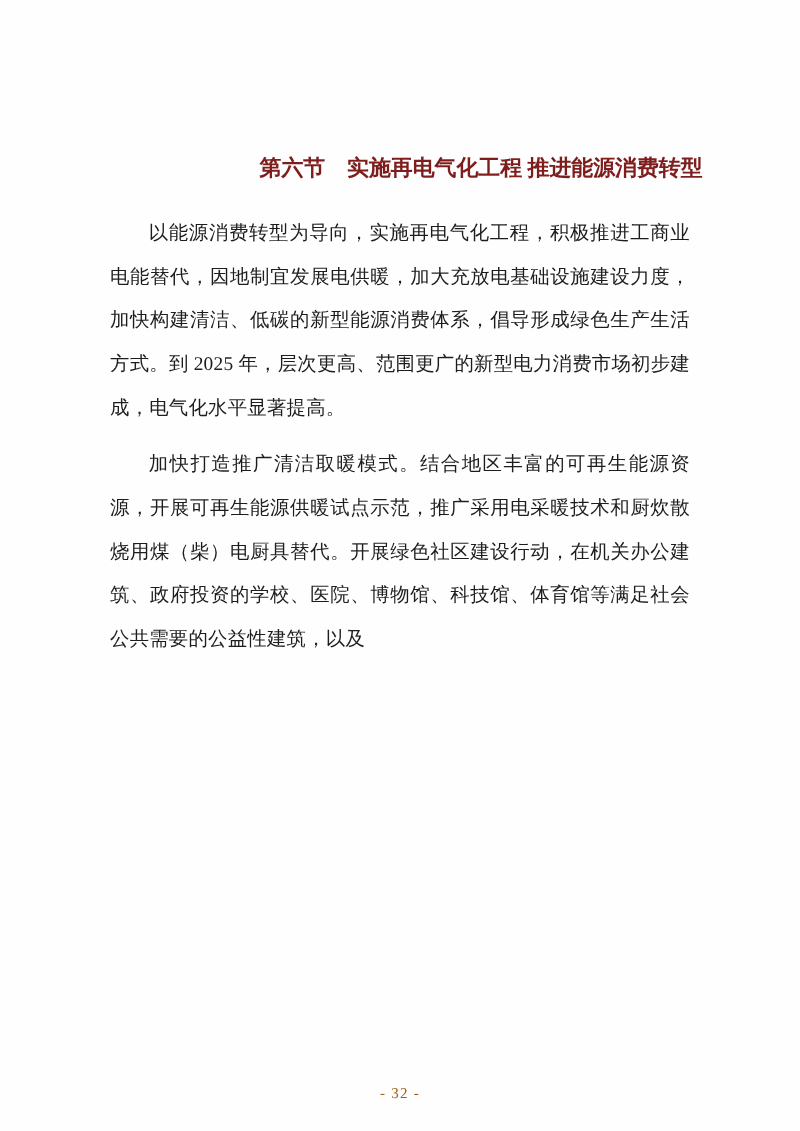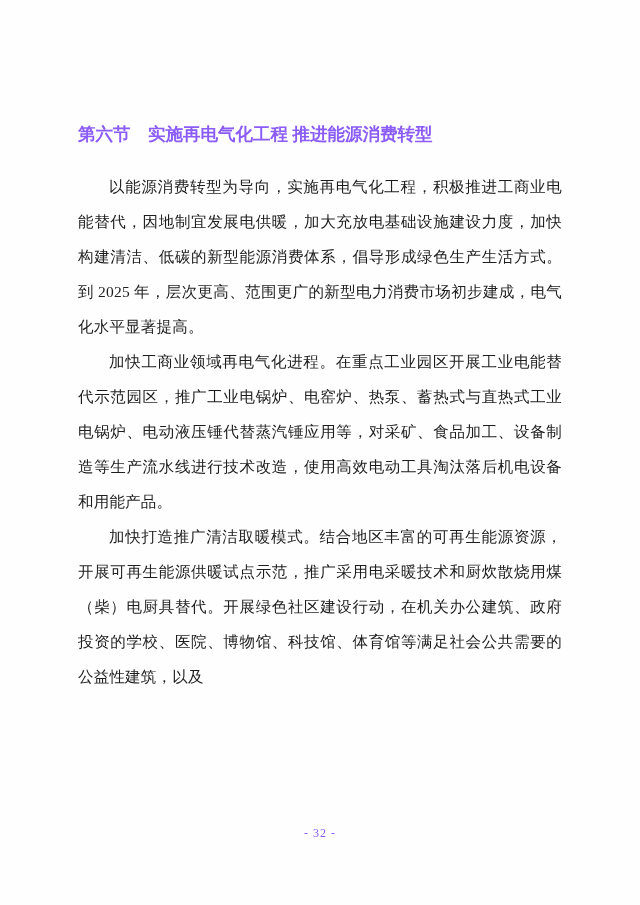--- a/index.html
+++ b/index.html
@@ -20,47 +20,46 @@
     position: absolute;
     left: 78px;
     top: 122px;
     width: 484px;
   }
   .doc-title {
     margin: 0 0 22px 0;
     font-size: 17.5px;
     font-weight: bold;
     line-height: 25px;
-    text-align: left;
-    color: #8b5cf6;
+    text-align: right;
+    color: #7f1d1d;
     white-space: nowrap;
   }
   p.body-para {
-    margin: 0;
+    margin: 10px;
     font-size: 15.5px;
     line-height: 35px;
     text-align: justify;
     text-indent: 2em;
     letter-spacing: 0.2px;
   }
   .page-footer {
     position: absolute;
-    top: 826px;
+    top: 867px;
     left: 0;
     width: 100%;
     text-align: center;
     font-size: 12px;
-    color: #8b5cf6;
+    color: #a16207;
     letter-spacing: 1px;
   }
 </style>
 </head>
 <body>
 
 <div class="page">
   <div class="content">
     <h1 class="doc-title">第六节　实施再电气化工程 推进能源消费转型</h1>
     <p class="body-para">以能源消费转型为导向，实施再电气化工程，积极推进工商业电能替代，因地制宜发展电供暖，加大充放电基础设施建设力度，加快构建清洁、低碳的新型能源消费体系，倡导形成绿色生产生活方式。到 2025 年，层次更高、范围更广的新型电力消费市场初步建成，电气化水平显著提高。</p>
-    <p class="body-para">加快工商业领域再电气化进程。在重点工业园区开展工业电能替代示范园区，推广工业电锅炉、电窑炉、热泵、蓄热式与直热式工业电锅炉、电动液压锤代替蒸汽锤应用等，对采矿、食品加工、设备制造等生产流水线进行技术改造，使用高效电动工具淘汰落后机电设备和用能产品。</p>
     <p class="body-para">加快打造推广清洁取暖模式。结合地区丰富的可再生能源资源，开展可再生能源供暖试点示范，推广采用电采暖技术和厨炊散烧用煤（柴）电厨具替代。开展绿色社区建设行动，在机关办公建筑、政府投资的学校、医院、博物馆、科技馆、体育馆等满足社会公共需要的公益性建筑，以及</p>
   </div>
   <div class="page-footer">- 32 -</div>
 </div>
 
 </body></html>

